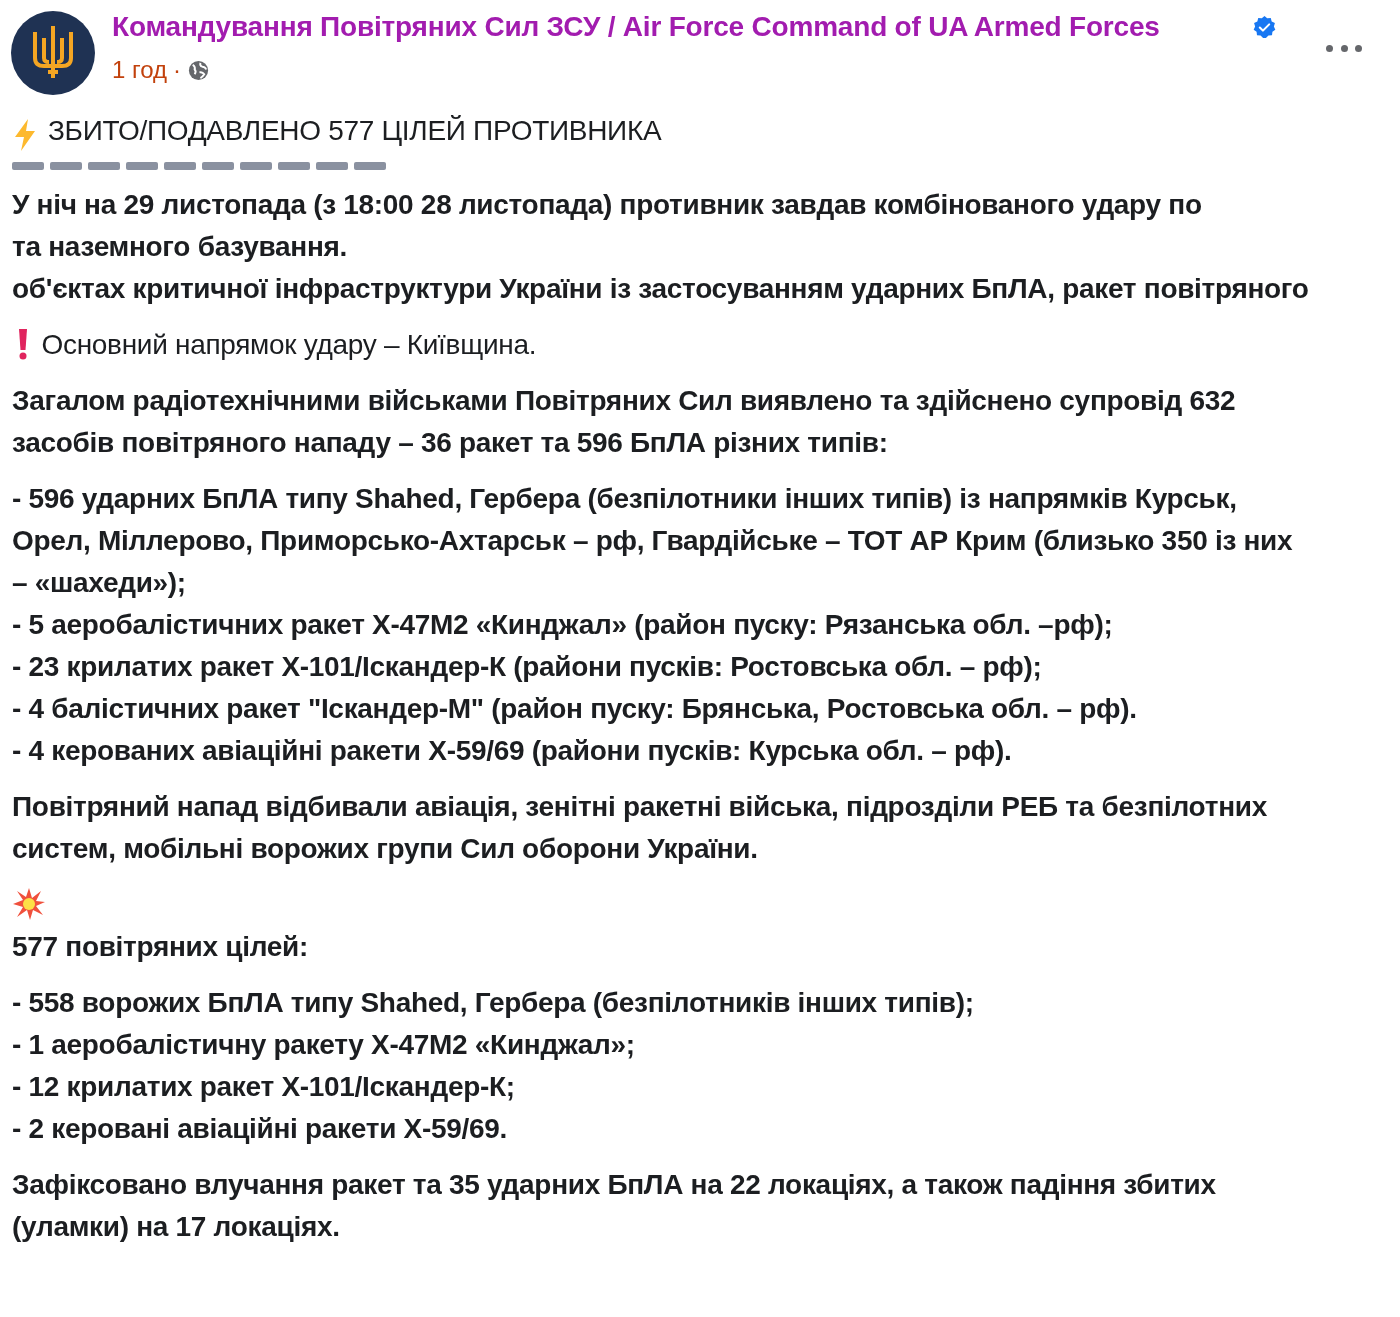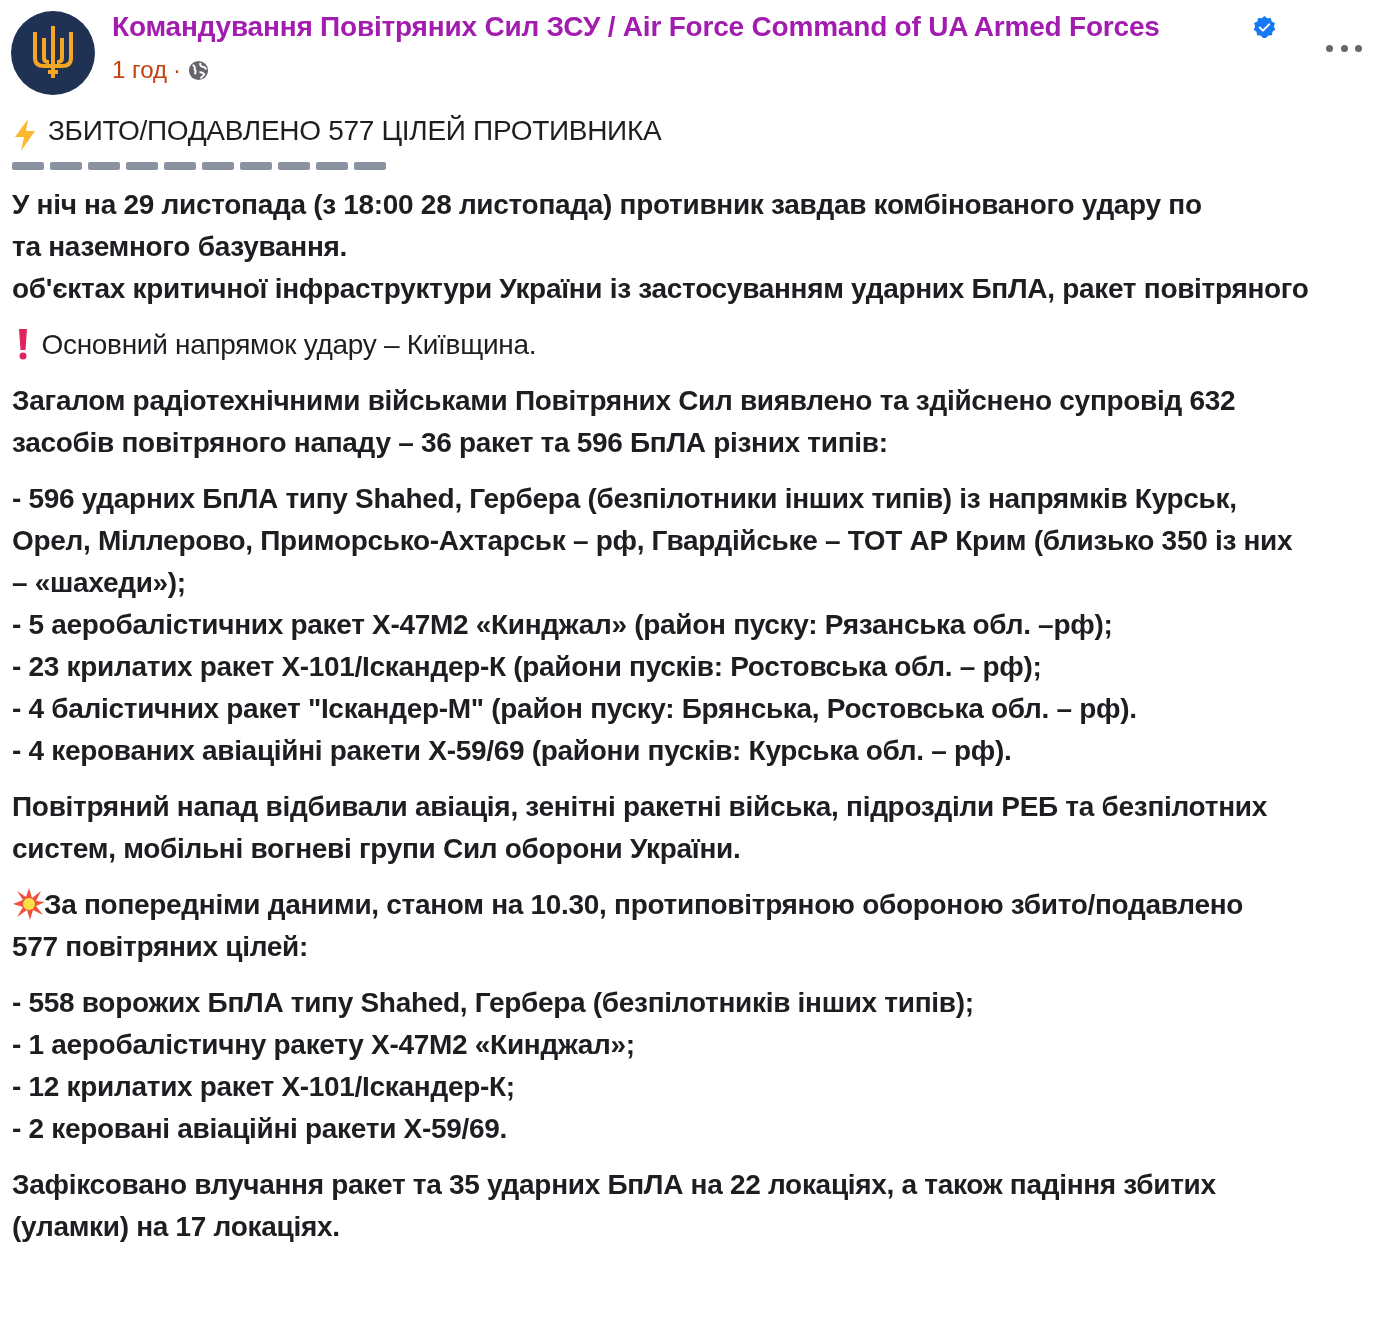--- a/index.html
+++ b/index.html
@@ -113,30 +113,30 @@
       <p class="list-line">– «шахеди»);</p>
       <p class="list-line">- 5 аеробалістичних ракет Х-47М2 «Кинджал» (район пуску: Рязанська обл. –рф);</p>
       <p class="list-line">- 23 крилатих ракет Х-101/Іскандер-К (райони пусків: Ростовська обл. – рф);</p>
       <p class="list-line">- 4 балістичних ракет "Іскандер-М" (район пуску: Брянська, Ростовська  обл. – рф).</p>
       <p class="list-line">- 4 керованих авіаційні ракети Х-59/69 (райони пусків: Курська обл. – рф).</p>
     </div>
     <div class="gap"></div>
 
     <div>
       <p class="list-line">Повітряний напад відбивали авіація, зенітні ракетні війська, підрозділи РЕБ та безпілотних</p>
-      <p class="list-line">систем, мобільні вогневі групи Сил оборони України.</p>
+      <p class="list-line">систем, мобільні ворожих групи Сил оборони України.</p>
     </div>
     <div class="gap"></div>
 
     <div>
       <p class="list-line">
         <svg class="icon-inline" width="34" height="34" viewBox="0 0 34 34" style="margin-top:-6px; margin-right:-2px">
           <path d="M17 1 L20 11 L29 4 L24 14 L33 15 L24 19 L31 28 L21 23 L18 33 L15 23 L5 30 L11 20 L1 17 L11 13 L5 4 L14 10 Z" fill="#f0503c"></path>
           <circle cx="17" cy="17" r="6" fill="#fde047"></circle>
-        </svg><span>За попередніми даними, станом на 10.30, протиповітряною обороною збито/подавлено</span>
+        </svg>
       </p>
       <p class="list-line">577 повітряних цілей:</p>
     </div>
     <div class="gap"></div>
 
     <div>
       <p class="list-line">- 558 ворожих БпЛА типу Shahed, Гербера (безпілотників інших типів);</p>
       <p class="list-line">- 1 аеробалістичну ракету Х-47М2 «Кинджал»;</p>
       <p class="list-line">- 12 крилатих ракет Х-101/Іскандер-К;</p>
       <p class="list-line">- 2 керовані авіаційні ракети Х-59/69.</p>

